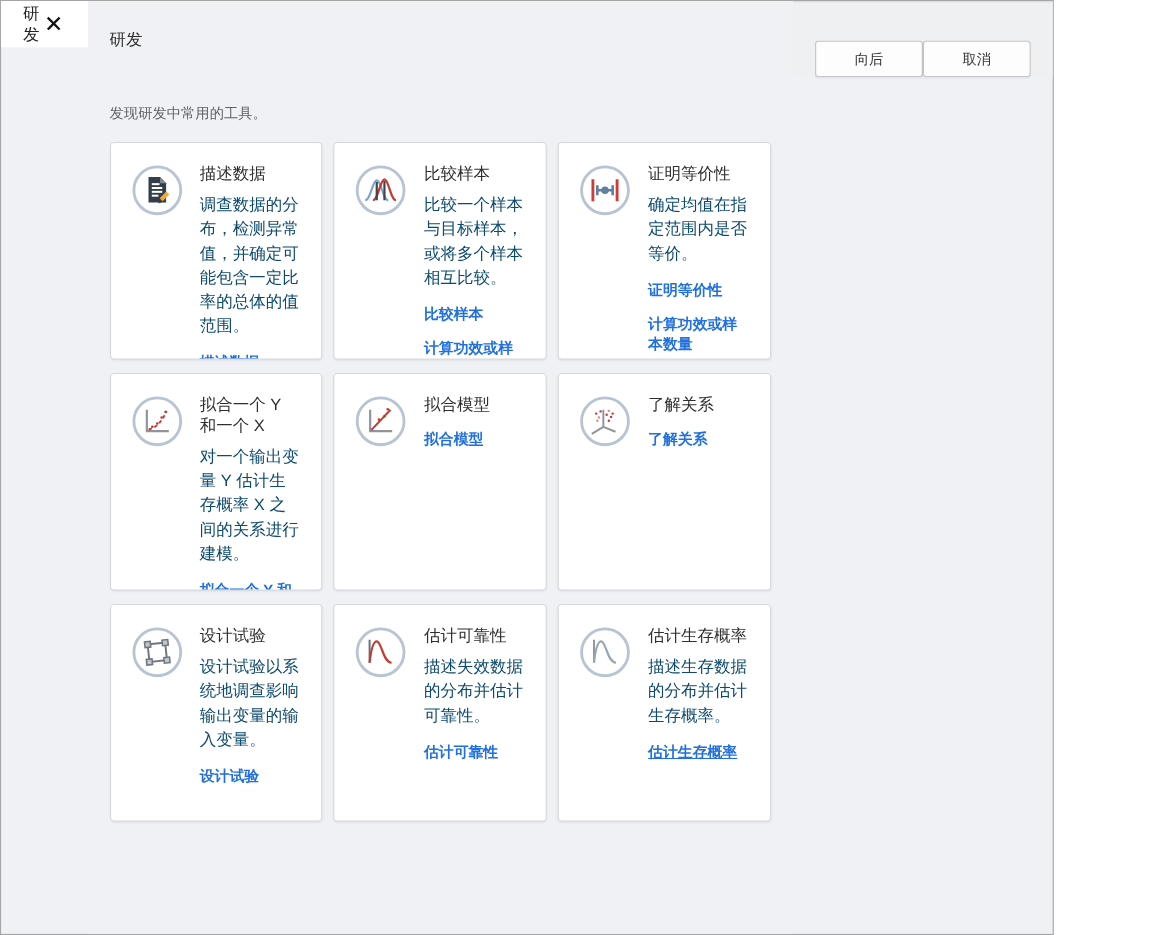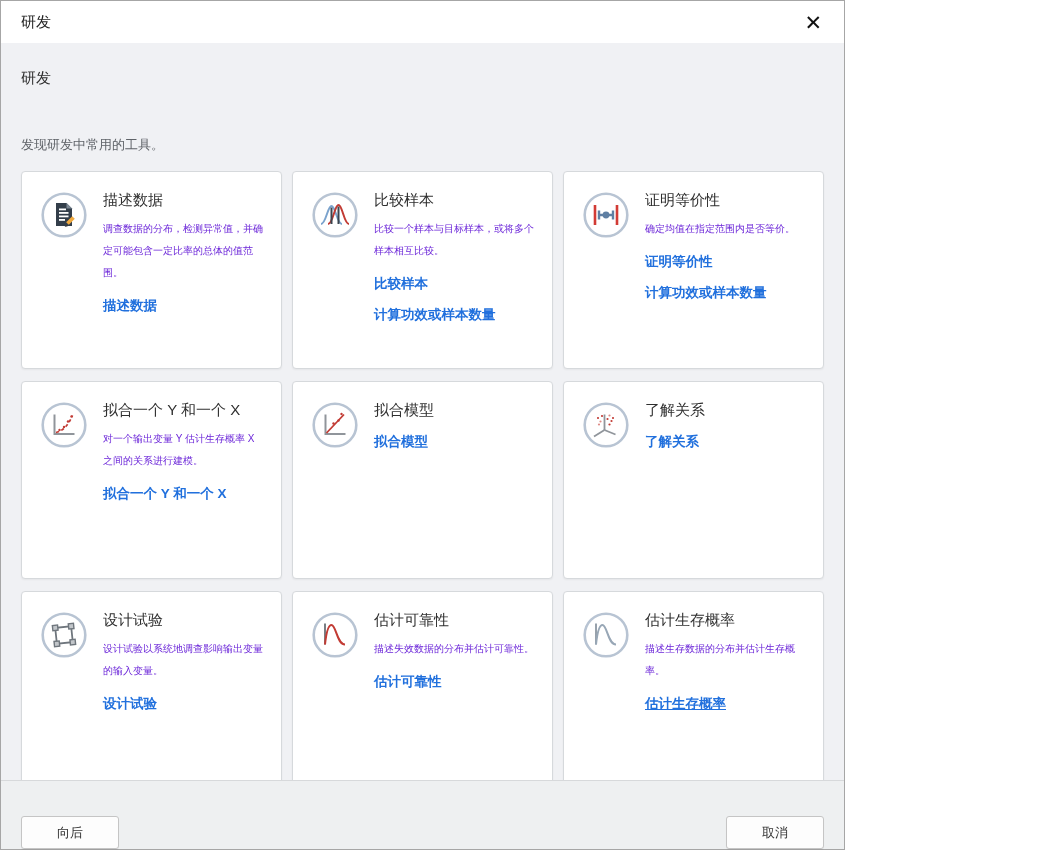--- a/index.html
+++ b/index.html
@@ -2,23 +2,23 @@
 <html><head>
 <meta charset="utf-8">
 <style>
   * { margin: 0; padding: 0; box-sizing: border-box; }
   html, body { width: 1050px; height: 850px; }
   body {
     font-family: "Liberation Sans", "DejaVu Sans", sans-serif;
     background: #fff;
   }
   .dialog {
-    width: 845px; height: 850px;
+    width: 958px; height: 850px;
     border: 1px solid #a6a6a6;
-    display: flex; flex-direction: column;
+    display: flex; flex-direction: row;
     background: #f0f1f4;
   }
   
   .titlebar {
     height: 42px; flex: 0 0 42px;
     background: #ffffff;
     display: flex; align-items: center; justify-content: space-between;
     padding: 0 18px 0 20px;
   }
   .titlebar .title { font-size: 15px; color: #222; }
@@ -47,21 +47,21 @@
     border: 1px solid #d6d9dc;
     border-radius: 4px;
     box-shadow: 0 1px 2px rgba(0,0,0,.05);
     padding: 17px 18px;
     display: flex; gap: 15px;
     overflow: hidden;
   }
   .icon-wrap { flex: 0 0 48px; width: 48px; height: 48px; margin-top: 2px; }
   .card-body { flex: 1 1 auto; min-width: 0; }
   .card-title { font-size: 15px; color: #2f2f2f; margin: 2px 0 8px 0; font-weight: 400; }
-  .card-desc { font-size: 10px; color: #6d28d9; line-height: 22px; }
+  .card-desc { font-size: 15px; color: #0c4a6e; line-height: 22px; }
   .card-link {
     display: table; margin-top: 13px;
     font-size: 13.5px; font-weight: 700; color: #2170dd;
     text-decoration: none; cursor: pointer;
   }
   .card-link.underlined { text-decoration: underline; }
   
   .footer {
     flex: 0 0 69px; height: 69px;
     background: #eef0f1;

